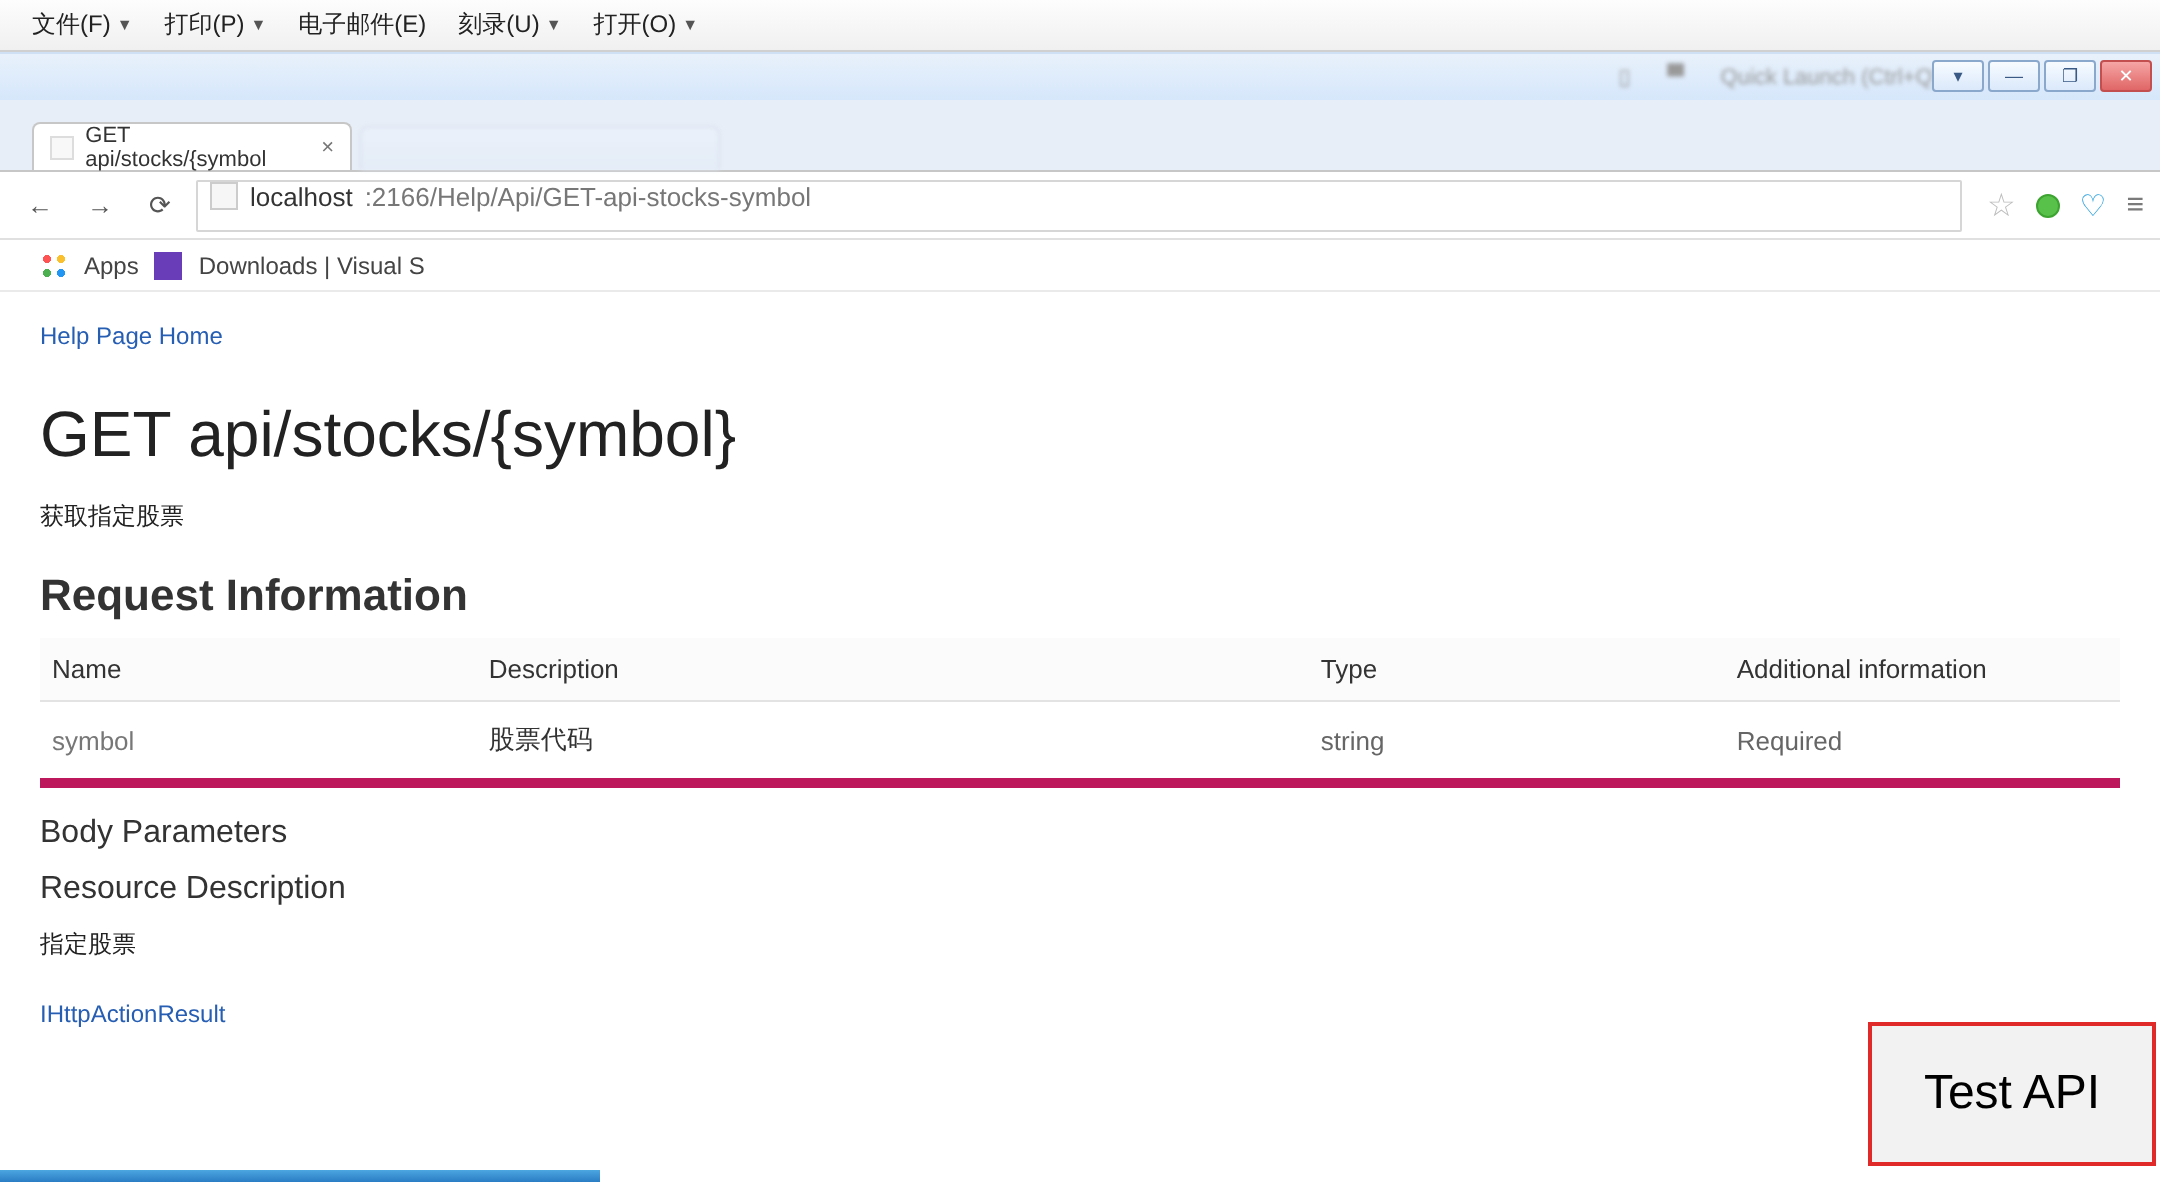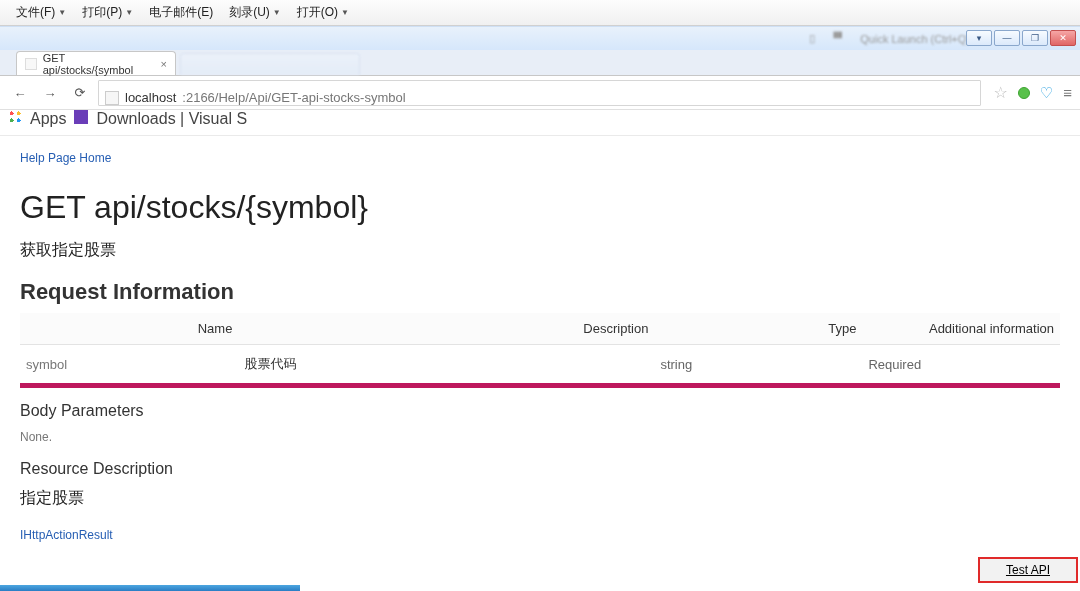--- a/index.html
+++ b/index.html
@@ -12,64 +12,64 @@
     
     
     .win-frame { height: 24px; background: linear-gradient(#e8f1fb,#d6e7fb); border-top: 1px solid #cfe0f4; position:relative; display:flex; align-items:center; }
     .win-controls { position:absolute; right:4px; top:3px; display:flex; gap:2px;}
     .wc-btn { width:26px; height:16px; border:1px solid #8aa7cc; background:linear-gradient(#f7fbff,#dbe9fb); border-radius:2px; font-size:9px; text-align:center; line-height:14px; color:#3a5a85;}
     .wc-close { background:linear-gradient(#f6a5a5,#e06666); color:#fff; border-color:#c34f4f;}
     .win-frame .blur { margin-left:auto; margin-right:110px; display:flex; gap:14px; align-items:center;}
     .blur span { color:#999; filter: blur(1px); font-size:11px;}
     
     
-    .tab-strip { height: 26px; background:#e8eef7; display:flex; align-items:flex-end; padding-left:16px; border-bottom:1px solid #c7c7c7; position:relative;}
+    .tab-strip { height: 36px; background:#e8eef7; display:flex; align-items:flex-end; padding-left:16px; border-bottom:1px solid #c7c7c7; position:relative;}
     .tab { height:24px; background:#fff; border:1px solid #c7c7c7; border-bottom:none; border-top-left-radius:4px; border-top-right-radius:4px; display:flex; align-items:center; padding:0 8px; font-size:11px; color:#333; max-width:160px; gap:6px;}
     .tab .fav { width:12px;height:12px;border:1px solid #ddd; background:#f8f8f8;}
     .tab .close { font-size:11px;color:#777;}
     .tab-ghost { height:22px; width:180px; background:linear-gradient(#edf3fb,#e3ecf8); border:1px solid #d2dced; border-bottom:none; border-top-left-radius:4px; border-top-right-radius:4px; margin-left:4px; filter:blur(1px); opacity:.7;}
     
     
     .addr-row { height:34px; display:flex; align-items:center; padding:0 8px; border-bottom:1px solid #e0e0e0; gap:6px; }
     .nav-btn { width:24px;height:24px; display:flex; align-items:center;justify-content:center; color:#555; border-radius:50%; }
-    .addr-box { flex:1; height:26px; border:1px solid #d6d6d6; border-radius:1px; display:flex; align-items:flex-end; padding:0 6px; gap:6px; font-size:13px; color:#555;}
+    .addr-box { flex:1; height:26px; border:1px solid #d6d6d6; border-radius:1px; display:flex; align-items:flex-start; padding:0 6px; gap:6px; font-size:13px; color:#555;}
     .addr-box .page-ico { width:14px;height:14px;border:1px solid #ccc; background:#f6f6f6;}
     .addr-box .host { color:#333; }
     .addr-box .path { color:#777; }
     .addr-icons { display:flex; align-items:center; gap:10px; margin-left:6px;}
     .star { color:#bdbdbd; font-size:16px;}
     .dot-green { width:12px;height:12px;border-radius:50%;background:#58c14a;border:1px solid #3da331;}
     .shield { color:#2aa0df; font-size:15px;}
     .hamb { color:#7a7a7a; font-size:15px;}
     
     
-    .bm-bar { height:26px; display:flex; align-items:flex-start; padding:0 8px; gap:8px; border-bottom:1px solid #eaeaea; font-size:16px;}
+    .bm-bar { height:26px; display:flex; align-items:center; padding:0 20px; gap:8px; border-bottom:1px solid #eaeaea; font-size:12px;}
     .apps-ico {width:14px;height:14px; background:
       radial-gradient(circle at 25% 25%, #ff5252 2px, transparent 2px),
       radial-gradient(circle at 75% 25%, #fbc02d 2px, transparent 2px),
       radial-gradient(circle at 25% 75%, #4caf50 2px, transparent 2px),
       radial-gradient(circle at 75% 75%, #2196f3 2px, transparent 2px);}
     .vs-ico { width:14px;height:14px;background:#6a3db8;}
     
     
     .page { padding: 14px 20px 60px 20px; color:#333; }
     .crumb { color:#265eb3; font-size:12px; }
     h1.api { font-weight:300; font-size:32px; color:#222; margin:24px 0 14px; }
-    .desc { font-size:16px; color:#222; margin-bottom:18px; }
+    .desc { font-size:12px; color:#222; margin-bottom:18px; }
     h2.sec { font-weight:700; font-size:22px; color:#333; margin:8px 0 8px; }
     h3.sub { font-weight:400; font-size:16px; color:#333; margin:4px 0 10px; }
     table.params { width:100%; border-collapse:collapse; font-size:13px; margin-bottom:14px;}
-    table.params th { text-align:right; font-weight:400; color:#333; padding:8px 6px; border-bottom:1px solid #e3e3e3; background:#fbfbfb;}
+    table.params th { text-align:left; font-weight:400; color:#333; padding:8px 6px; border-bottom:1px solid #e3e3e3; background:#fbfbfb;}
     table.params td { padding:10px 6px; color:#666; border-bottom:5px solid #be185d; font-size:13px;}
     table.params td:first-child { color:#777; font-style:normal;}
     .none { color:#777; font-size:12px; margin:2px 0 16px;}
     .linky { color:#265eb3; font-size:12px; }
     
     
-    .test-api { position:absolute; right:2px; bottom:8px; border:2px solid #e02a2a; background:#f2f2f2; padding:4px 26px; font-size:12px; font-family:inherit;text-decoration:underline;}
+    .test-api { position:absolute; right:2px; bottom:8px; border:2px solid #e02a2a; background:#f2f2f2; padding:20px 26px; font-size:24px; font-family:inherit;}
     
     
     .taskbar-sliver { position:absolute; left:0; bottom:0; width:300px; height:6px; background:linear-gradient(#4ca6e0,#2a7dc4);}
   </style>
 </head>
 <body>
 
 <div class="menu-bar">
   <div class="menu-item">
       <span>文件(F)</span>
@@ -159,21 +159,20 @@
       <tr>
         <td>symbol</td>
         <td style="color:#333;">股票代码</td>
         <td>string</td>
         <td>Required</td>
       </tr>
     </tbody>
   </table>
 
   <h3 class="sub">Body Parameters</h3>
-  <div class="none">None.</div>
 
   <h3 class="sub">Resource Description</h3>
   <div class="desc" style="">指定股票</div>
   <a class="linky">IHttpActionResult</a>
   
 </div>
 
 <button class="test-api">Test API</button>
 
 <div class="taskbar-sliver"></div>

